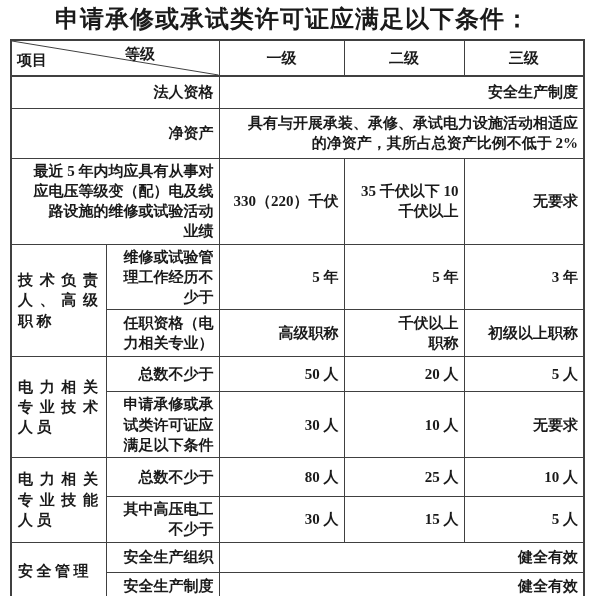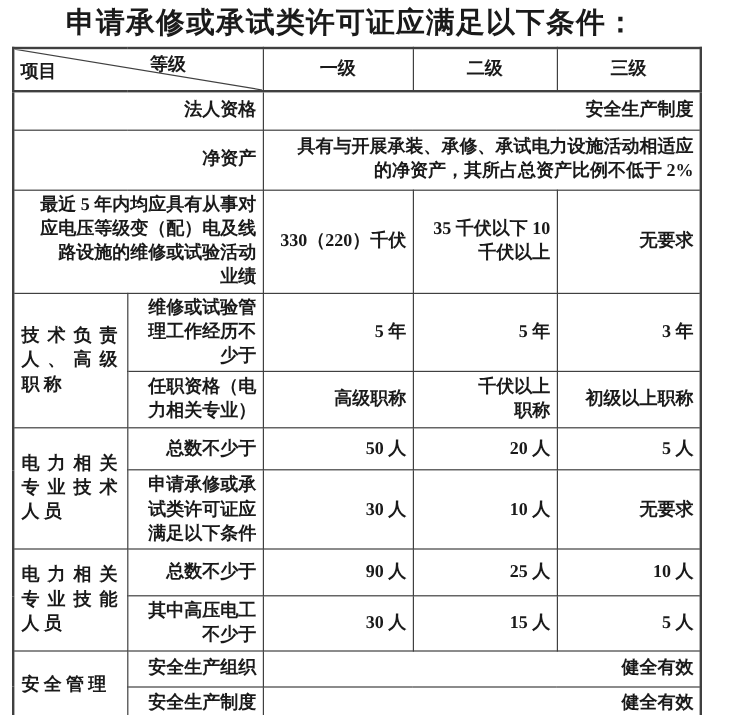--- a/index.html
+++ b/index.html
@@ -134,21 +134,21 @@
   <tr class="r-tech-mid">
     <td>申请承修或承试类许可证应满足以下条件</td>
     <td>30 人</td>
     <td>10 人</td>
     <td>无要求</td>
   </tr>
 
   <tr class="r-skill-total">
     <td class="group" rowspan="2">电力相关专业技能人员</td>
     <td>总数不少于</td>
-    <td>90 人</td>
+    <td>80 人</td>
     <td>25 人</td>
     <td>10 人</td>
   </tr>
   <tr class="r-skill-hv">
     <td>其中高压电工不少于</td>
     <td>30 人</td>
     <td>15 人</td>
     <td>5 人</td>
   </tr>
 

